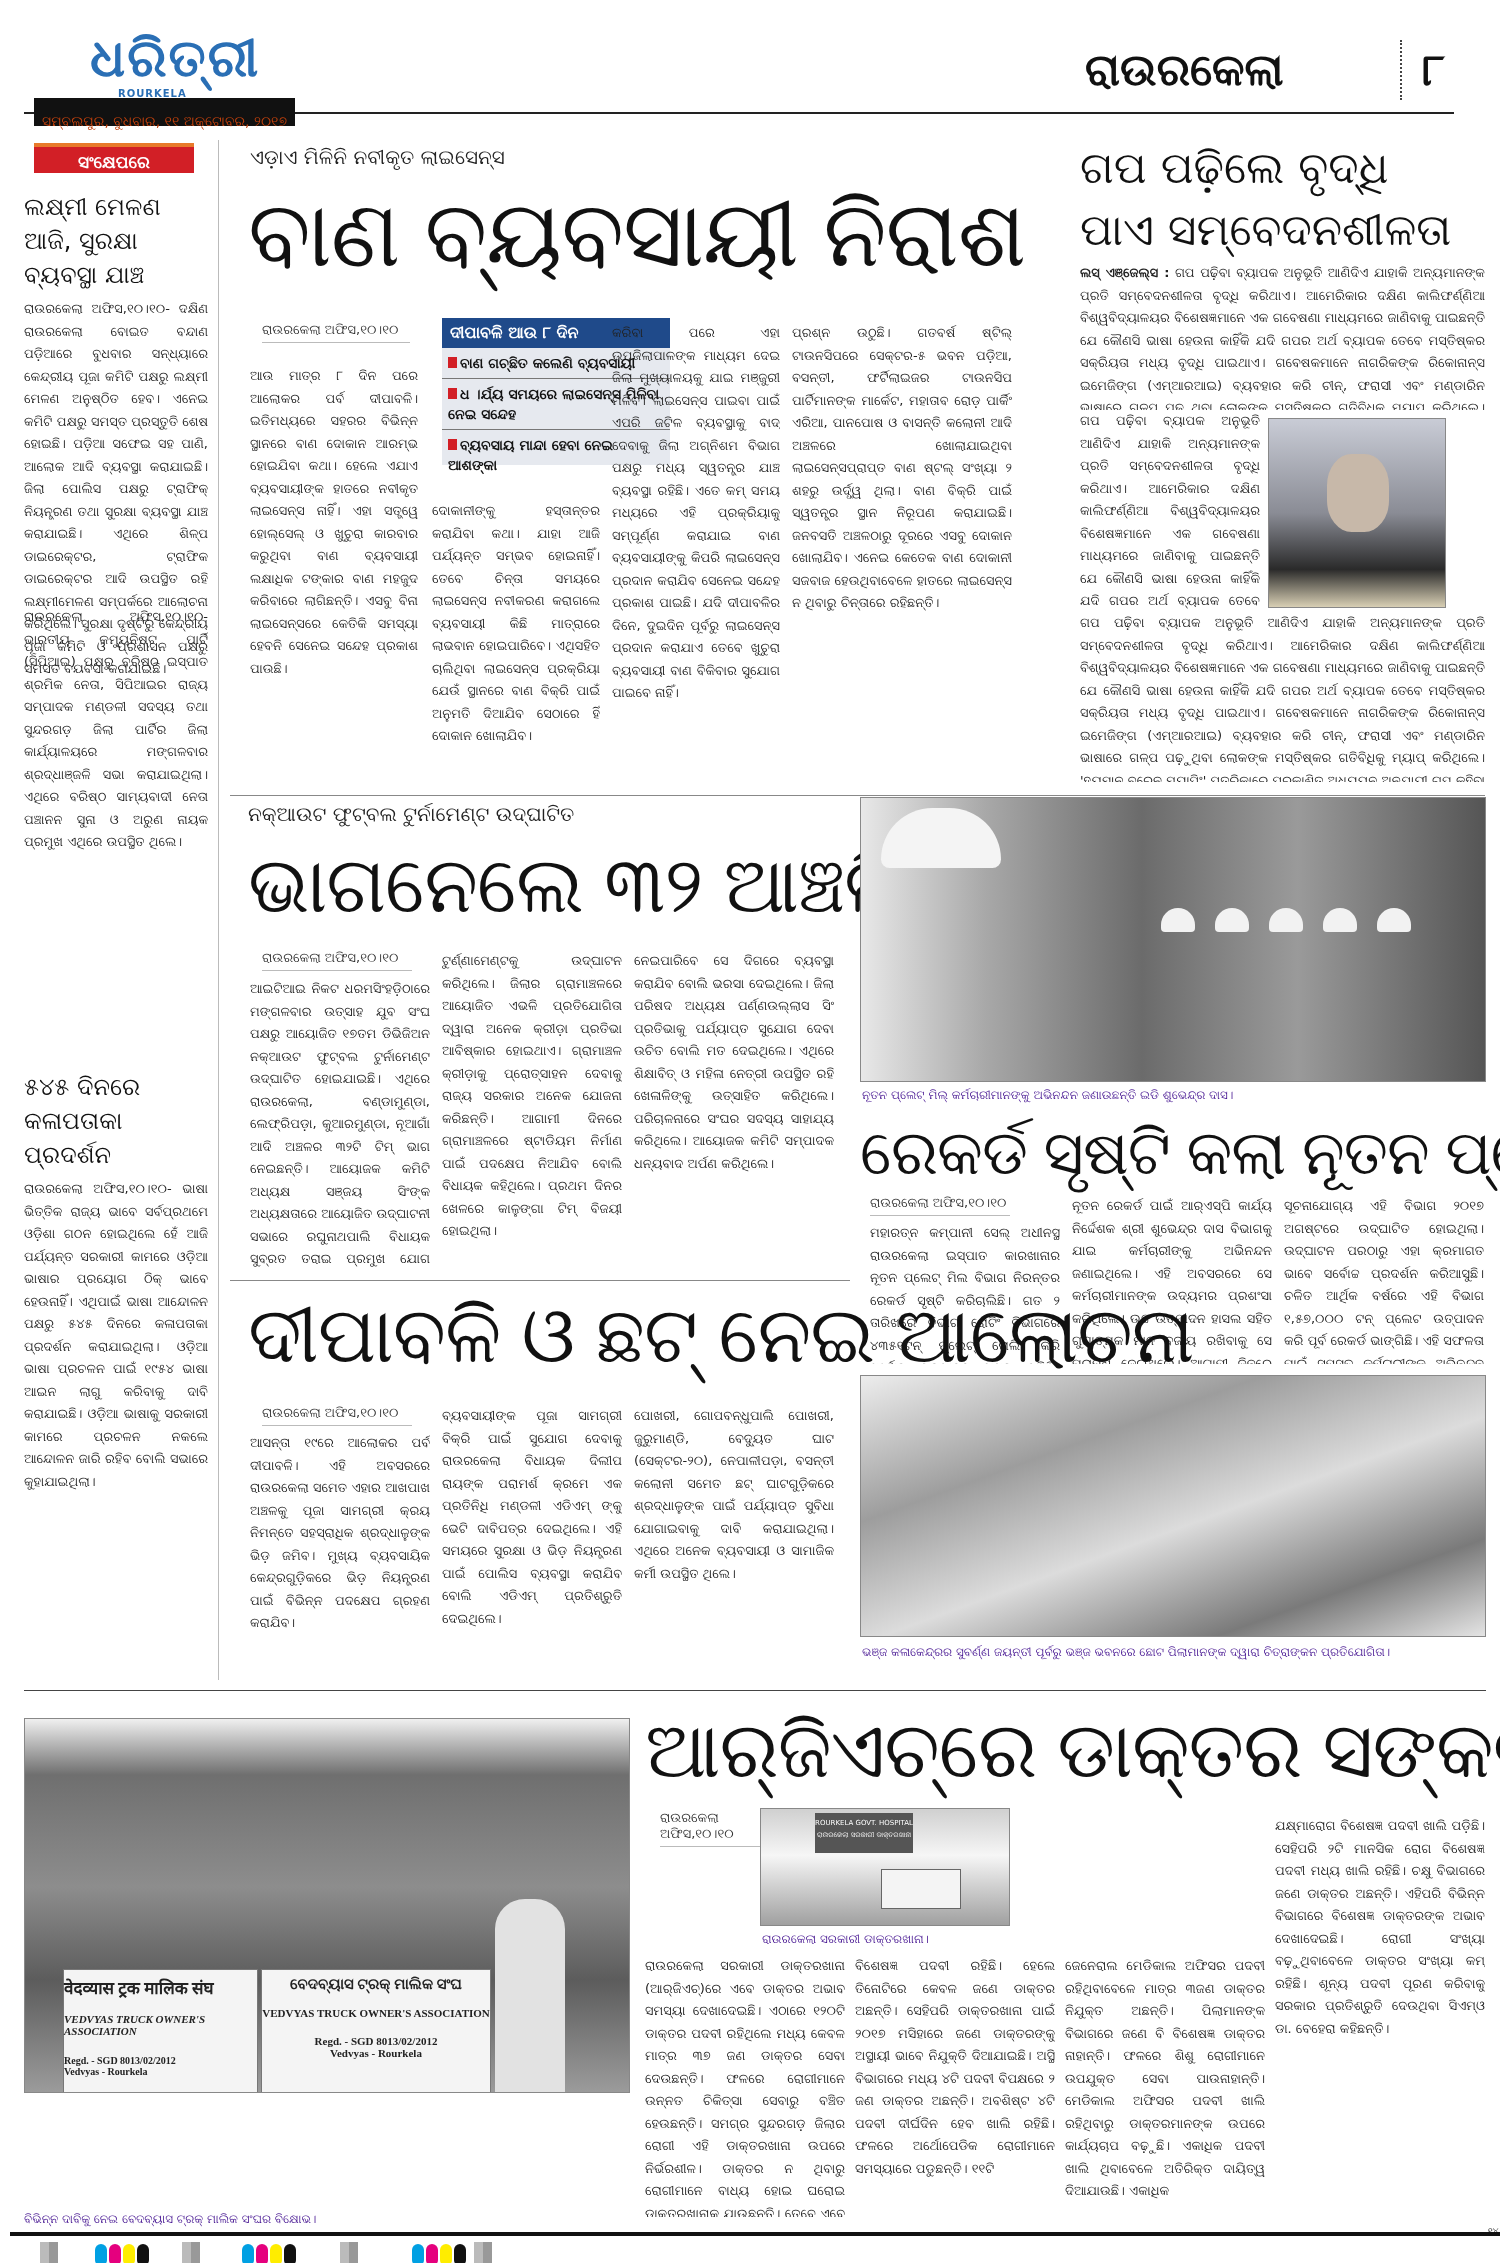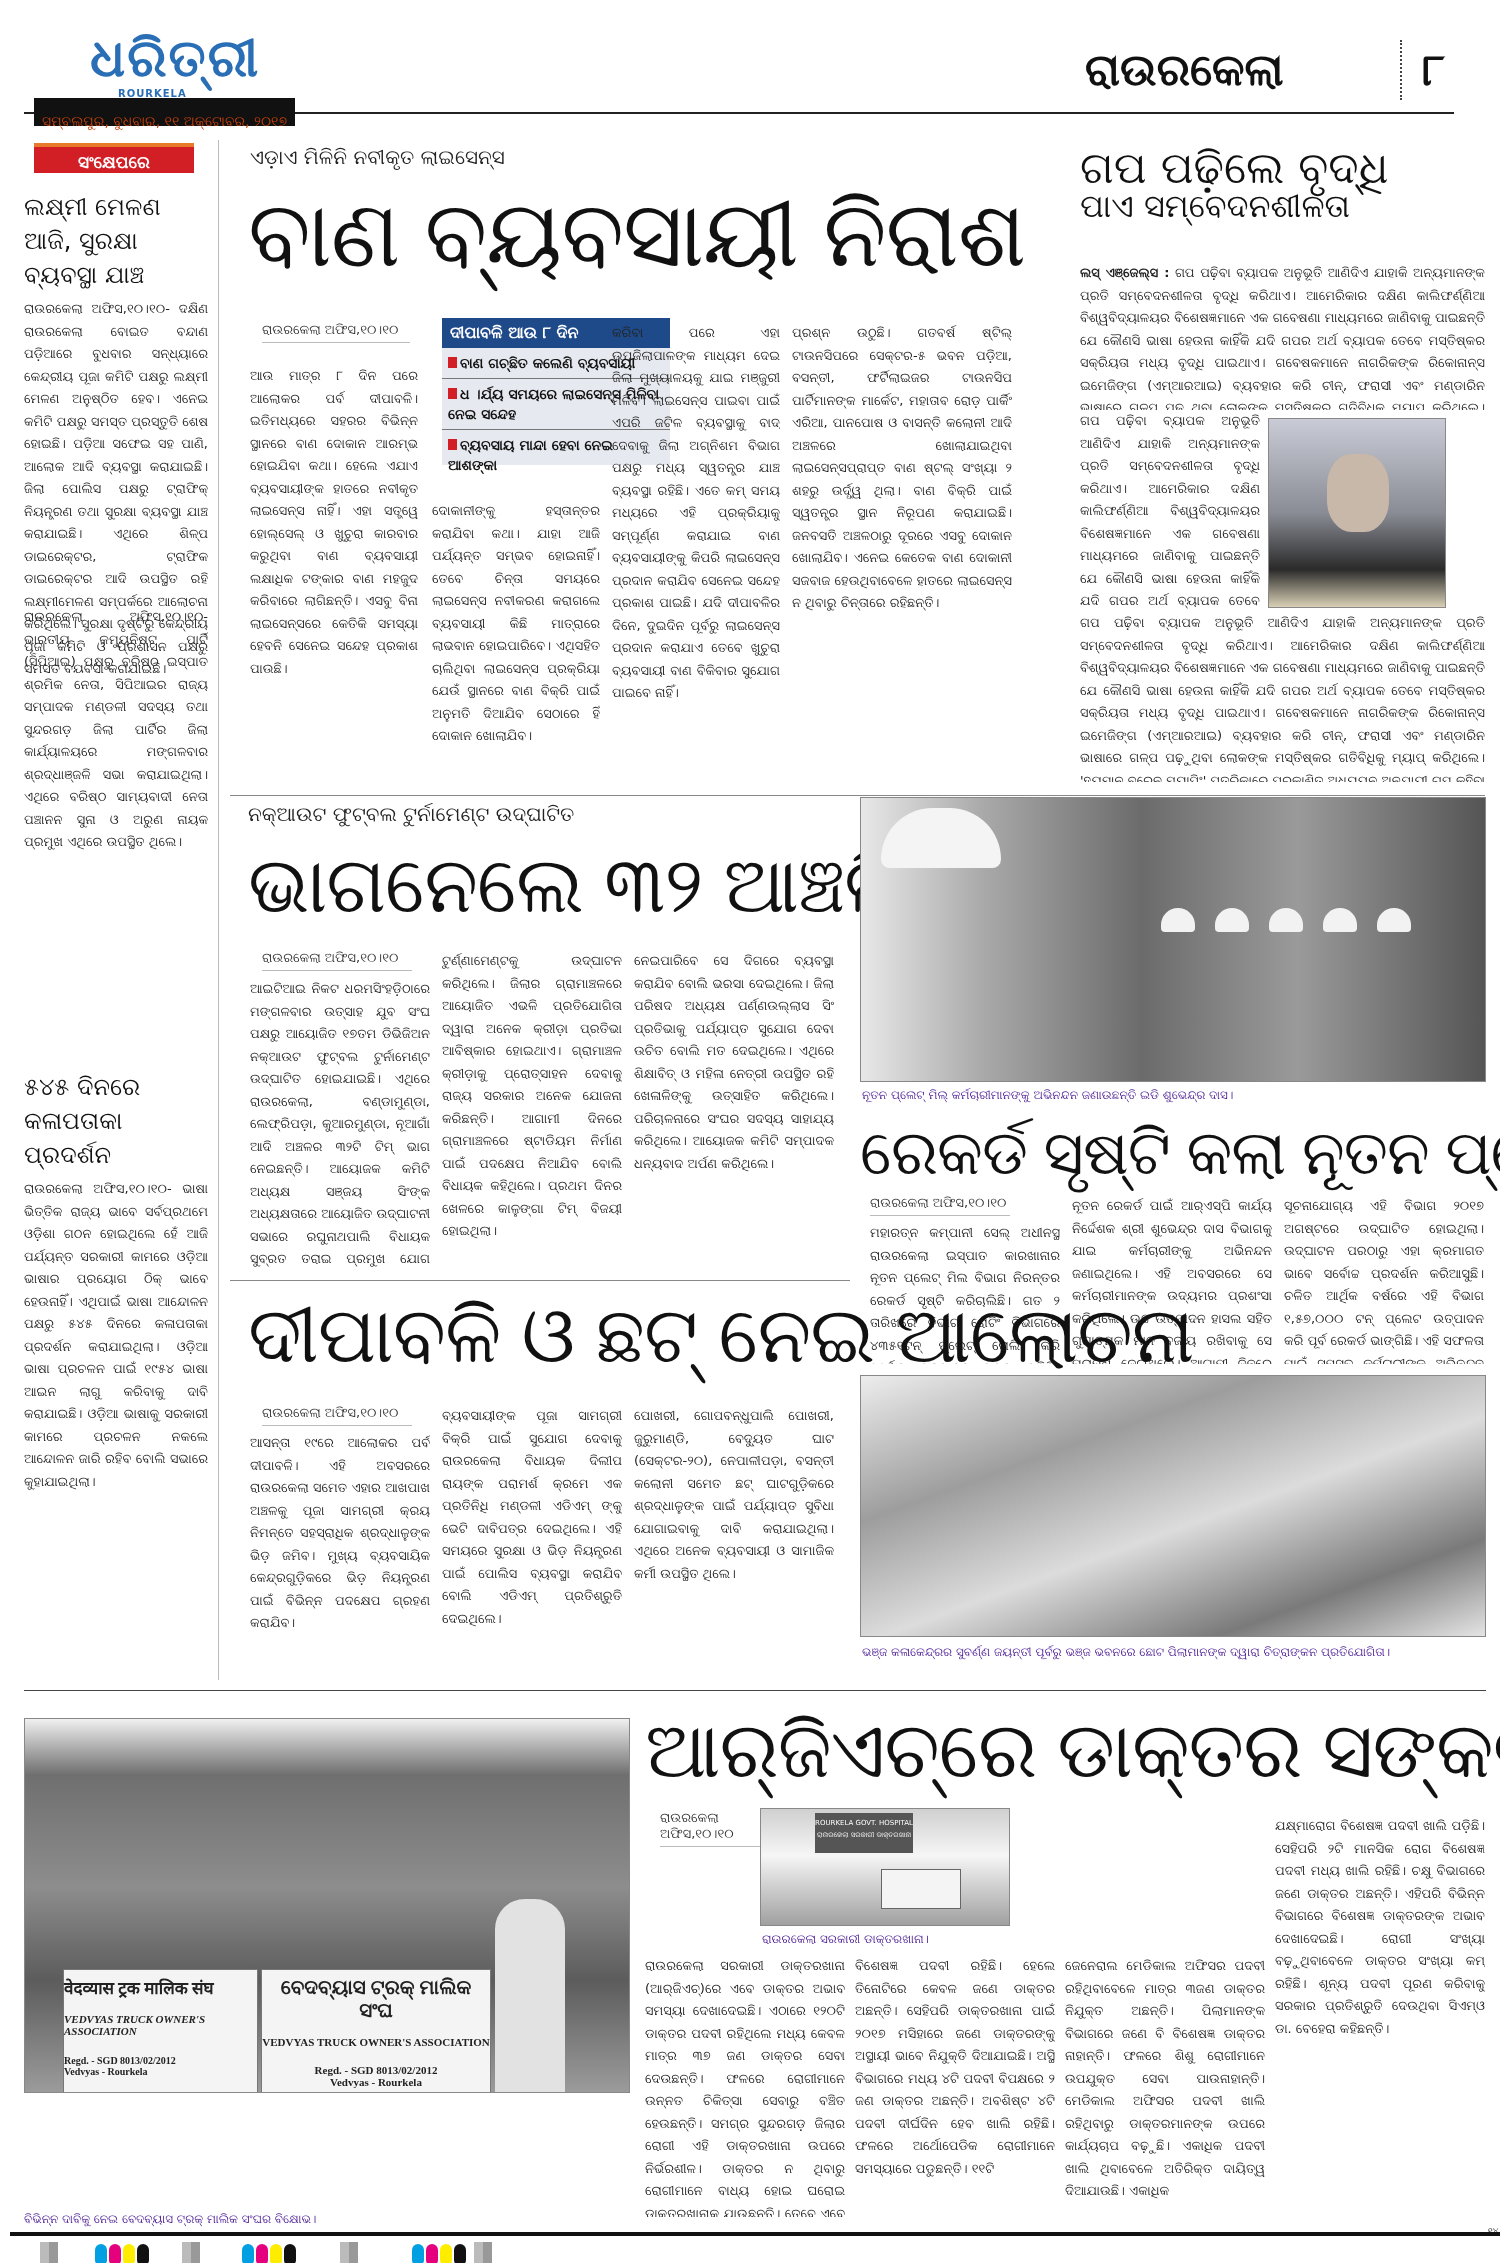--- a/index.html
+++ b/index.html
@@ -65,21 +65,21 @@
   <div class="item"><span class="sq"></span><span>ବାଣ ଗଚ୍ଛିତ କଲେଣି ବ୍ୟବସାୟୀ</span></div>
   <div class="item"><span class="sq"></span><span>ଧ ।ର୍ଯ୍ୟ ସମୟରେ ଲାଇସେନ୍ସ ମିଳିବା ନେଇ ସନ୍ଦେହ</span></div>
   <div class="item"><span class="sq"></span><span>ବ୍ୟବସାୟ ମାନ୍ଦା ହେବା ନେଇ ଆଶଙ୍କା</span></div>
 </div>
 <div class="abs col-text" style="left:250px;top:365px;width:168px;height:420px;overflow:hidden">ଆଉ ମାତ୍ର ୮ ଦିନ ପରେ ଆଲୋକର ପର୍ବ ଦୀପାବଳି। ଇତିମଧ୍ୟରେ ସହରର ବିଭିନ୍ନ ସ୍ଥାନରେ ବାଣ ଦୋକାନ ଆରମ୍ଭ ହୋଇଯିବା କଥା। ହେଲେ ଏଯାଏ ବ୍ୟବସାୟୀଙ୍କ ହାତରେ ନବୀକୃତ ଲାଇସେନ୍ସ ନାହିଁ। ଏହା ସତ୍ତ୍ୱେ ହୋଲ୍‌ସେଲ୍ ଓ ଖୁଚୁରା କାରବାର କରୁଥିବା ବାଣ ବ୍ୟବସାୟୀ ଲକ୍ଷାଧିକ ଟଙ୍କାର ବାଣ ମହଜୁଦ କରିବାରେ ଲାଗିଛନ୍ତି। ଏସବୁ ବିନା ଲାଇସେନ୍ସରେ କେତିକି ସମସ୍ୟା ହେବନି ସେନେଇ ସନ୍ଦେହ ପ୍ରକାଶ ପାଉଛି।</div>
 <div class="abs col-text" style="left:432px;top:500px;width:168px;height:285px;overflow:hidden">ଦୋକାନୀଙ୍କୁ ହସ୍ତାନ୍ତର କରାଯିବା କଥା। ଯାହା ଆଜି ପର୍ଯ୍ୟନ୍ତ ସମ୍ଭବ ହୋଇନାହିଁ। ତେବେ ଚିନ୍ତା ସମୟରେ ଲାଇସେନ୍ସ ନବୀକରଣ କରାଗଲେ ବ୍ୟବସାୟୀ କିଛି ମାତ୍ରାରେ ଲାଭବାନ ହୋଇପାରିବେ। ଏଥିସହିତ ଚାଲିଥିବା ଲାଇସେନ୍ସ ପ୍ରକ୍ରିୟା ଯେଉଁ ସ୍ଥାନରେ ବାଣ ବିକ୍ରି ପାଇଁ ଅନୁମତି ଦିଆଯିବ ସେଠାରେ ହିଁ ଦୋକାନ ଖୋଲାଯିବ।</div>
 <div class="abs col-text" style="left:612px;top:322px;width:168px;height:463px;overflow:hidden">କରିବା ପରେ ଏହା ଉପଜିଲାପାଳଙ୍କ ମାଧ୍ୟମ ଦେଇ ଜିଲା ମୁଖ୍ୟାଳୟକୁ ଯାଇ ମଞ୍ଜୁରୀ ମିଳିବ। ଲାଇସେନ୍ସ ପାଇବା ପାଇଁ ଏପରି ଜଟିଳ ବ୍ୟବସ୍ଥାକୁ ବାଦ୍ ଦେବାକୁ ଜିଲା ଅଗ୍ନିଶମ ବିଭାଗ ପକ୍ଷରୁ ମଧ୍ୟ ସ୍ୱତନ୍ତ୍ର ଯାଞ୍ଚ ବ୍ୟବସ୍ଥା ରହିଛି। ଏତେ କମ୍ ସମୟ ମଧ୍ୟରେ ଏହି ପ୍ରକ୍ରିୟାକୁ ସମ୍ପୂର୍ଣ୍ଣ କରାଯାଇ ବାଣ ବ୍ୟବସାୟୀଙ୍କୁ କିପରି ଲାଇସେନ୍ସ ପ୍ରଦାନ କରାଯିବ ସେନେଇ ସନ୍ଦେହ ପ୍ରକାଶ ପାଇଛି। ଯଦି ଦୀପାବଳିର ଦିନେ, ଦୁଇଦିନ ପୂର୍ବରୁ ଲାଇସେନ୍ସ ପ୍ରଦାନ କରାଯାଏ ତେବେ ଖୁଚୁରା ବ୍ୟବସାୟୀ ବାଣ ବିକିବାର ସୁଯୋଗ ପାଇବେ ନାହିଁ।</div>
 <div class="abs col-text" style="left:792px;top:322px;width:220px;height:463px;overflow:hidden">ପ୍ରଶ୍ନ ଉଠୁଛି। ଗତବର୍ଷ ଷ୍ଟିଲ୍ ଟାଉନସିପରେ ସେକ୍ଟର-୫ ଭବନ ପଡ଼ିଆ, ବସନ୍ତୀ, ଫର୍ଟିଲାଇଜର ଟାଉନସିପ ପାର୍ଟିମାନଙ୍କ ମାର୍କେଟ, ମହାତାବ ରୋଡ଼ ପାର୍କିଂ ଏରିଆ, ପାନପୋଷ ଓ ବାସନ୍ତି କଲୋନୀ ଆଦି ଅଞ୍ଚଳରେ ଖୋଲାଯାଇଥିବା ଲାଇସେନ୍ସପ୍ରାପ୍ତ ବାଣ ଷ୍ଟଲ୍ ସଂଖ୍ୟା ୨ ଶହରୁ ଉର୍ଦ୍ଧ୍ୱ ଥିଲା। ବାଣ ବିକ୍ରି ପାଇଁ ସ୍ୱତନ୍ତ୍ର ସ୍ଥାନ ନିରୂପଣ କରାଯାଇଛି। ଜନବସତି ଅଞ୍ଚଳଠାରୁ ଦୂରରେ ଏସବୁ ଦୋକାନ ଖୋଲାଯିବ। ଏନେଇ କେତେକ ବାଣ ଦୋକାନୀ ସଜବାଜ ହେଉଥିବାବେଳେ ହାତରେ ଲାଇସେନ୍ସ ନ ଥିବାରୁ ଚିନ୍ତାରେ ରହିଛନ୍ତି।</div>
 
 <div class="abs" style="left:1080px;top:140px;font-size:44px;line-height:56px;white-space:nowrap">ଗପ ପଢ଼ିଲେ ବୃଦ୍ଧି</div>
-<div class="abs" style="left:1080px;top:178px;font-size:32px;line-height:56px;white-space:nowrap">ପାଏ ସମ୍ବେଦନଶୀଳତା</div>
+<div class="abs" style="left:1080px;top:202px;font-size:44px;line-height:56px;white-space:nowrap">ପାଏ ସମ୍ବେଦନଶୀଳତା</div>
 <div class="abs col-text" style="left:1080px;top:262px;width:405px;height:148px;overflow:hidden">
   <b>ଲସ୍ ଏଞ୍ଜେଲ୍‌ସ :</b>
   <span>ଗପ ପଢ଼ିବା ବ୍ୟାପକ ଅନୁଭୂତି ଆଣିଦିଏ ଯାହାକି ଅନ୍ୟମାନଙ୍କ ପ୍ରତି ସମ୍ବେଦନଶୀଳତା ବୃଦ୍ଧି କରିଥାଏ। ଆମେରିକାର ଦକ୍ଷିଣ କାଲିଫର୍ଣ୍ଣିଆ ବିଶ୍ୱବିଦ୍ୟାଳୟର ବିଶେଷଜ୍ଞମାନେ ଏକ ଗବେଷଣା ମାଧ୍ୟମରେ ଜାଣିବାକୁ ପାଇଛନ୍ତି ଯେ କୌଣସି ଭାଷା ହେଉନା କାହିଁକି ଯଦି ଗପର ଅର୍ଥ ବ୍ୟାପକ ତେବେ ମସ୍ତିଷ୍କର ସକ୍ରିୟତା ମଧ୍ୟ ବୃଦ୍ଧି ପାଇଥାଏ। ଗବେଷକମାନେ ନାଗରିକଙ୍କ ରିକୋନାନ୍ସ ଇମେଜିଙ୍ଗ (ଏମ୍‌ଆରଆଇ) ବ୍ୟବହାର କରି ଚୀନ୍, ଫରାସୀ ଏବଂ ମଣ୍ଡାରିନ ଭାଷାରେ ଗଳ୍ପ ପଢ଼ୁଥିବା ଲୋକଙ୍କ ମସ୍ତିଷ୍କର ଗତିବିଧିକୁ ମ୍ୟାପ୍ କରିଥିଲେ। 'ହ୍ୟୁମାନ ବ୍ରେନ୍ ମ୍ୟାପିଂ' ପତ୍ରିକାରେ ପ୍ରକାଶିତ ଅଧ୍ୟୟନ ଅନୁଯାୟୀ ଗପ କହିବା ବାର୍ତ୍ତାଳାପରେ ଗପର ବିଷୟବସ୍ତୁ ଏବଂ ସମ୍ବେଦନଶୀଳତାକୁ ବିଭିନ୍ନ ଭାଷାରେ ଗଳ୍ପ ପଢ଼ିବା ସମୟରେ ମସ୍ତିଷ୍କର ବିଭିନ୍ନ ଅଂଶ ସକ୍ରିୟ ହୋଇଥାଏ। ବିଶେଷଜ୍ଞମାନେ ଏକ ସଫ୍ଟୱେର ମାଧ୍ୟମରେ ବ୍ଲଗ୍ ପୋଷ୍ଟରୁ ୨୦ମିଲିୟନରୁ ଅଧିକ ବ୍ୟକ୍ତିଗତ କାହାଣୀ ଚୟନ କରିଥିଲେ। ତନ୍ମଧ୍ୟରୁ ୪୦ଟି ବିବାହ ବିଚ୍ଛେଦ ଏବଂ ମିଛ ଉପରେ ଆଧାରିତ ବ୍ୟକ୍ତିଗତ କାହାଣୀକୁ ମାଣ୍ଡେରିନ୍ ଏବଂ ଫରାସୀ ଭାଷାରେ ଅନୁବାଦ କରି ୯୦ଜଣ ଆମେରିକା, ଚାଇନା ଏବଂ ଫ୍ରାନ୍ସ ନାଗରିକଙ୍କୁ ପଢ଼ିବାକୁ ଦେଇଥିଲେ। ଏହି ସମୟରେ ସେମାନଙ୍କର ମସ୍ତିଷ୍କର ଏମ୍‌ଆରଆଇ ସ୍କାନିଂ କରାଯାଇଥିଲା। ପ୍ରତ୍ୟେକ ଭାଷା କ୍ଷେତ୍ରରେ ପ୍ରତ୍ୟେକ କାହାଣୀ ପଢ଼ିବାବେଳେ ମସ୍ତିଷ୍କର 'ଡିଫଲ୍ଟ ମୋଡ୍ ନେଟୱାର୍କ' ଭିତରେ ଏକ ଭିନ୍ନ ଧରଣର ସକ୍ରିୟତା ସୃଷ୍ଟି ହେଉଥିବା ଲକ୍ଷ୍ୟ କରାଯାଇଥିଲା।</span>
 </div>
 <div class="abs col-text" style="left:1080px;top:410px;width:180px;height:200px;overflow:hidden">ଗପ ପଢ଼ିବା ବ୍ୟାପକ ଅନୁଭୂତି ଆଣିଦିଏ ଯାହାକି ଅନ୍ୟମାନଙ୍କ ପ୍ରତି ସମ୍ବେଦନଶୀଳତା ବୃଦ୍ଧି କରିଥାଏ। ଆମେରିକାର ଦକ୍ଷିଣ କାଲିଫର୍ଣ୍ଣିଆ ବିଶ୍ୱବିଦ୍ୟାଳୟର ବିଶେଷଜ୍ଞମାନେ ଏକ ଗବେଷଣା ମାଧ୍ୟମରେ ଜାଣିବାକୁ ପାଇଛନ୍ତି ଯେ କୌଣସି ଭାଷା ହେଉନା କାହିଁକି ଯଦି ଗପର ଅର୍ଥ ବ୍ୟାପକ ତେବେ ମସ୍ତିଷ୍କର ସକ୍ରିୟତା ମଧ୍ୟ ବୃଦ୍ଧି ପାଇଥାଏ। ଗବେଷକମାନେ ନାଗରିକଙ୍କ ରିକୋନାନ୍ସ ଇମେଜିଙ୍ଗ (ଏମ୍‌ଆରଆଇ) ବ୍ୟବହାର କରି ଚୀନ୍, ଫରାସୀ ଏବଂ ମଣ୍ଡାରିନ ଭାଷାରେ ଗଳ୍ପ ପଢ଼ୁଥିବା ଲୋକଙ୍କ ମସ୍ତିଷ୍କର ଗତିବିଧିକୁ ମ୍ୟାପ୍ କରିଥିଲେ। 'ହ୍ୟୁମାନ ବ୍ରେନ୍ ମ୍ୟାପିଂ' ପତ୍ରିକାରେ ପ୍ରକାଶିତ ଅଧ୍ୟୟନ ଅନୁଯାୟୀ ଗପ କହିବା ବାର୍ତ୍ତାଳାପରେ ଗପର ବିଷୟବସ୍ତୁ ଏବଂ ସମ୍ବେଦନଶୀଳତାକୁ ବିଭିନ୍ନ ଭାଷାରେ ଗଳ୍ପ ପଢ଼ିବା ସମୟରେ ମସ୍ତିଷ୍କର ବିଭିନ୍ନ ଅଂଶ ସକ୍ରିୟ ହୋଇଥାଏ। ବିଶେଷଜ୍ଞମାନେ ଏକ ସଫ୍ଟୱେର ମାଧ୍ୟମରେ ବ୍ଲଗ୍ ପୋଷ୍ଟରୁ ୨୦ମିଲିୟନରୁ ଅଧିକ ବ୍ୟକ୍ତିଗତ କାହାଣୀ ଚୟନ କରିଥିଲେ। ତନ୍ମଧ୍ୟରୁ ୪୦ଟି ବିବାହ ବିଚ୍ଛେଦ ଏବଂ ମିଛ ଉପରେ ଆଧାରିତ ବ୍ୟକ୍ତିଗତ କାହାଣୀକୁ ମାଣ୍ଡେରିନ୍ ଏବଂ ଫରାସୀ ଭାଷାରେ ଅନୁବାଦ କରି ୯୦ଜଣ ଆମେରିକା, ଚାଇନା ଏବଂ ଫ୍ରାନ୍ସ ନାଗରିକଙ୍କୁ ପଢ଼ିବାକୁ ଦେଇଥିଲେ। ଏହି ସମୟରେ ସେମାନଙ୍କର ମସ୍ତିଷ୍କର ଏମ୍‌ଆରଆଇ ସ୍କାନିଂ କରାଯାଇଥିଲା। ପ୍ରତ୍ୟେକ ଭାଷା କ୍ଷେତ୍ରରେ ପ୍ରତ୍ୟେକ କାହାଣୀ ପଢ଼ିବାବେଳେ ମସ୍ତିଷ୍କର 'ଡିଫଲ୍ଟ ମୋଡ୍ ନେଟୱାର୍କ' ଭିତରେ ଏକ ଭିନ୍ନ ଧରଣର ସକ୍ରିୟତା ସୃଷ୍ଟି ହେଉଥିବା ଲକ୍ଷ୍ୟ କରାଯାଇଥିଲା।</div>
 <div class="abs photo" style="left:1268px;top:418px;width:178px;height:190px;background:linear-gradient(180deg,#c9ccd6 0%,#8a8c95 50%,#2a2a2a 80%,#d8cfb4 100%)">
   <div style="position:absolute;left:58px;top:35px;width:62px;height:78px;border-radius:40%;background:#c7b8a9"></div>
 </div>
 <div class="abs col-text" style="left:1080px;top:612px;width:405px;height:170px;overflow:hidden">ଗପ ପଢ଼ିବା ବ୍ୟାପକ ଅନୁଭୂତି ଆଣିଦିଏ ଯାହାକି ଅନ୍ୟମାନଙ୍କ ପ୍ରତି ସମ୍ବେଦନଶୀଳତା ବୃଦ୍ଧି କରିଥାଏ। ଆମେରିକାର ଦକ୍ଷିଣ କାଲିଫର୍ଣ୍ଣିଆ ବିଶ୍ୱବିଦ୍ୟାଳୟର ବିଶେଷଜ୍ଞମାନେ ଏକ ଗବେଷଣା ମାଧ୍ୟମରେ ଜାଣିବାକୁ ପାଇଛନ୍ତି ଯେ କୌଣସି ଭାଷା ହେଉନା କାହିଁକି ଯଦି ଗପର ଅର୍ଥ ବ୍ୟାପକ ତେବେ ମସ୍ତିଷ୍କର ସକ୍ରିୟତା ମଧ୍ୟ ବୃଦ୍ଧି ପାଇଥାଏ। ଗବେଷକମାନେ ନାଗରିକଙ୍କ ରିକୋନାନ୍ସ ଇମେଜିଙ୍ଗ (ଏମ୍‌ଆରଆଇ) ବ୍ୟବହାର କରି ଚୀନ୍, ଫରାସୀ ଏବଂ ମଣ୍ଡାରିନ ଭାଷାରେ ଗଳ୍ପ ପଢ଼ୁଥିବା ଲୋକଙ୍କ ମସ୍ତିଷ୍କର ଗତିବିଧିକୁ ମ୍ୟାପ୍ କରିଥିଲେ। 'ହ୍ୟୁମାନ ବ୍ରେନ୍ ମ୍ୟାପିଂ' ପତ୍ରିକାରେ ପ୍ରକାଶିତ ଅଧ୍ୟୟନ ଅନୁଯାୟୀ ଗପ କହିବା ବାର୍ତ୍ତାଳାପରେ ଗପର ବିଷୟବସ୍ତୁ ଏବଂ ସମ୍ବେଦନଶୀଳତାକୁ ବିଭିନ୍ନ ଭାଷାରେ ଗଳ୍ପ ପଢ଼ିବା ସମୟରେ ମସ୍ତିଷ୍କର ବିଭିନ୍ନ ଅଂଶ ସକ୍ରିୟ ହୋଇଥାଏ। ବିଶେଷଜ୍ଞମାନେ ଏକ ସଫ୍ଟୱେର ମାଧ୍ୟମରେ ବ୍ଲଗ୍ ପୋଷ୍ଟରୁ ୨୦ମିଲିୟନରୁ ଅଧିକ ବ୍ୟକ୍ତିଗତ କାହାଣୀ ଚୟନ କରିଥିଲେ। ତନ୍ମଧ୍ୟରୁ ୪୦ଟି ବିବାହ ବିଚ୍ଛେଦ ଏବଂ ମିଛ ଉପରେ ଆଧାରିତ ବ୍ୟକ୍ତିଗତ କାହାଣୀକୁ ମାଣ୍ଡେରିନ୍ ଏବଂ ଫରାସୀ ଭାଷାରେ ଅନୁବାଦ କରି ୯୦ଜଣ ଆମେରିକା, ଚାଇନା ଏବଂ ଫ୍ରାନ୍ସ ନାଗରିକଙ୍କୁ ପଢ଼ିବାକୁ ଦେଇଥିଲେ। ଏହି ସମୟରେ ସେମାନଙ୍କର ମସ୍ତିଷ୍କର ଏମ୍‌ଆରଆଇ ସ୍କାନିଂ କରାଯାଇଥିଲା। ପ୍ରତ୍ୟେକ ଭାଷା କ୍ଷେତ୍ରରେ ପ୍ରତ୍ୟେକ କାହାଣୀ ପଢ଼ିବାବେଳେ ମସ୍ତିଷ୍କର 'ଡିଫଲ୍ଟ ମୋଡ୍ ନେଟୱାର୍କ' ଭିତରେ ଏକ ଭିନ୍ନ ଧରଣର ସକ୍ରିୟତା ସୃଷ୍ଟି ହେଉଥିବା ଲକ୍ଷ୍ୟ କରାଯାଇଥିଲା।</div>
 
@@ -123,21 +123,21 @@
 <div class="abs hr" style="left:24px;top:1690px;width:1462px;background:#444"></div>
 
 <div class="abs photo" style="left:24px;top:1718px;width:606px;height:375px;background:linear-gradient(180deg,#f0f0f0 0%,#6f6f6f 15%,#8d8d8d 45%,#5c5c5c 70%,#9b9b9b 100%);overflow:hidden">
   <div style="position:absolute;left:38px;top:250px;width:195px;height:125px;background:#f4f4f4;border:1px solid #777;text-align:left;font-family:'Liberation Serif',serif;color:#222">
     <div style="font-size:17px;font-weight:bold;margin-top:6px">वेदव्यास ट्रक मालिक संघ</div>
     <div style="font-size:11px;font-weight:bold;margin-top:14px;font-style:italic">VEDVYAS TRUCK OWNER'S ASSOCIATION</div>
     <div style="font-size:10px;font-weight:bold;margin-top:18px">Regd. - SGD 8013/02/2012</div>
     <div style="font-size:10px;font-weight:bold">Vedvyas - Rourkela</div>
   </div>
   <div style="position:absolute;left:236px;top:250px;width:230px;height:125px;background:#f4f4f4;border:1px solid #777;text-align:center;font-family:'Liberation Serif',serif;color:#222">
-    <div style="font-size:20px;font-weight:bold;margin-top:6px">ବେଦବ୍ୟାସ ଟ୍ରକ୍ ମାଲିକ ସଂଘ</div>
+    <div style="font-size:15px;font-weight:bold;margin-top:6px">ବେଦବ୍ୟାସ ଟ୍ରକ୍ ମାଲିକ ସଂଘ</div>
     <div style="font-size:11px;font-weight:bold;margin-top:14px">VEDVYAS TRUCK OWNER'S ASSOCIATION</div>
     <div style="font-size:11px;font-weight:bold;margin-top:16px">Regd. - SGD 8013/02/2012</div>
     <div style="font-size:11px;font-weight:bold">Vedvyas - Rourkela</div>
   </div>
   <div style="position:absolute;left:470px;top:180px;width:70px;height:195px;background:#e2e2e2;border-radius:30px 30px 0 0"></div>
 </div>
 <div class="abs caption" style="left:24px;top:2212px">ବିଭିନ୍ନ ଦାବିକୁ ନେଇ ବେଦବ୍ୟାସ ଟ୍ରକ୍ ମାଲିକ ସଂଘର ବିକ୍ଷୋଭ।</div>
 
 <div class="abs big-head" style="left:645px;top:1705px">ଆର୍‌ଜିଏଚ୍‌ରେ ଡାକ୍ତର ସଙ୍କଟ</div>
 <div class="abs dateline-art" style="left:660px;top:1810px;width:100px">ରାଉରକେଲା ଅଫିସ,୧୦।୧୦</div>

